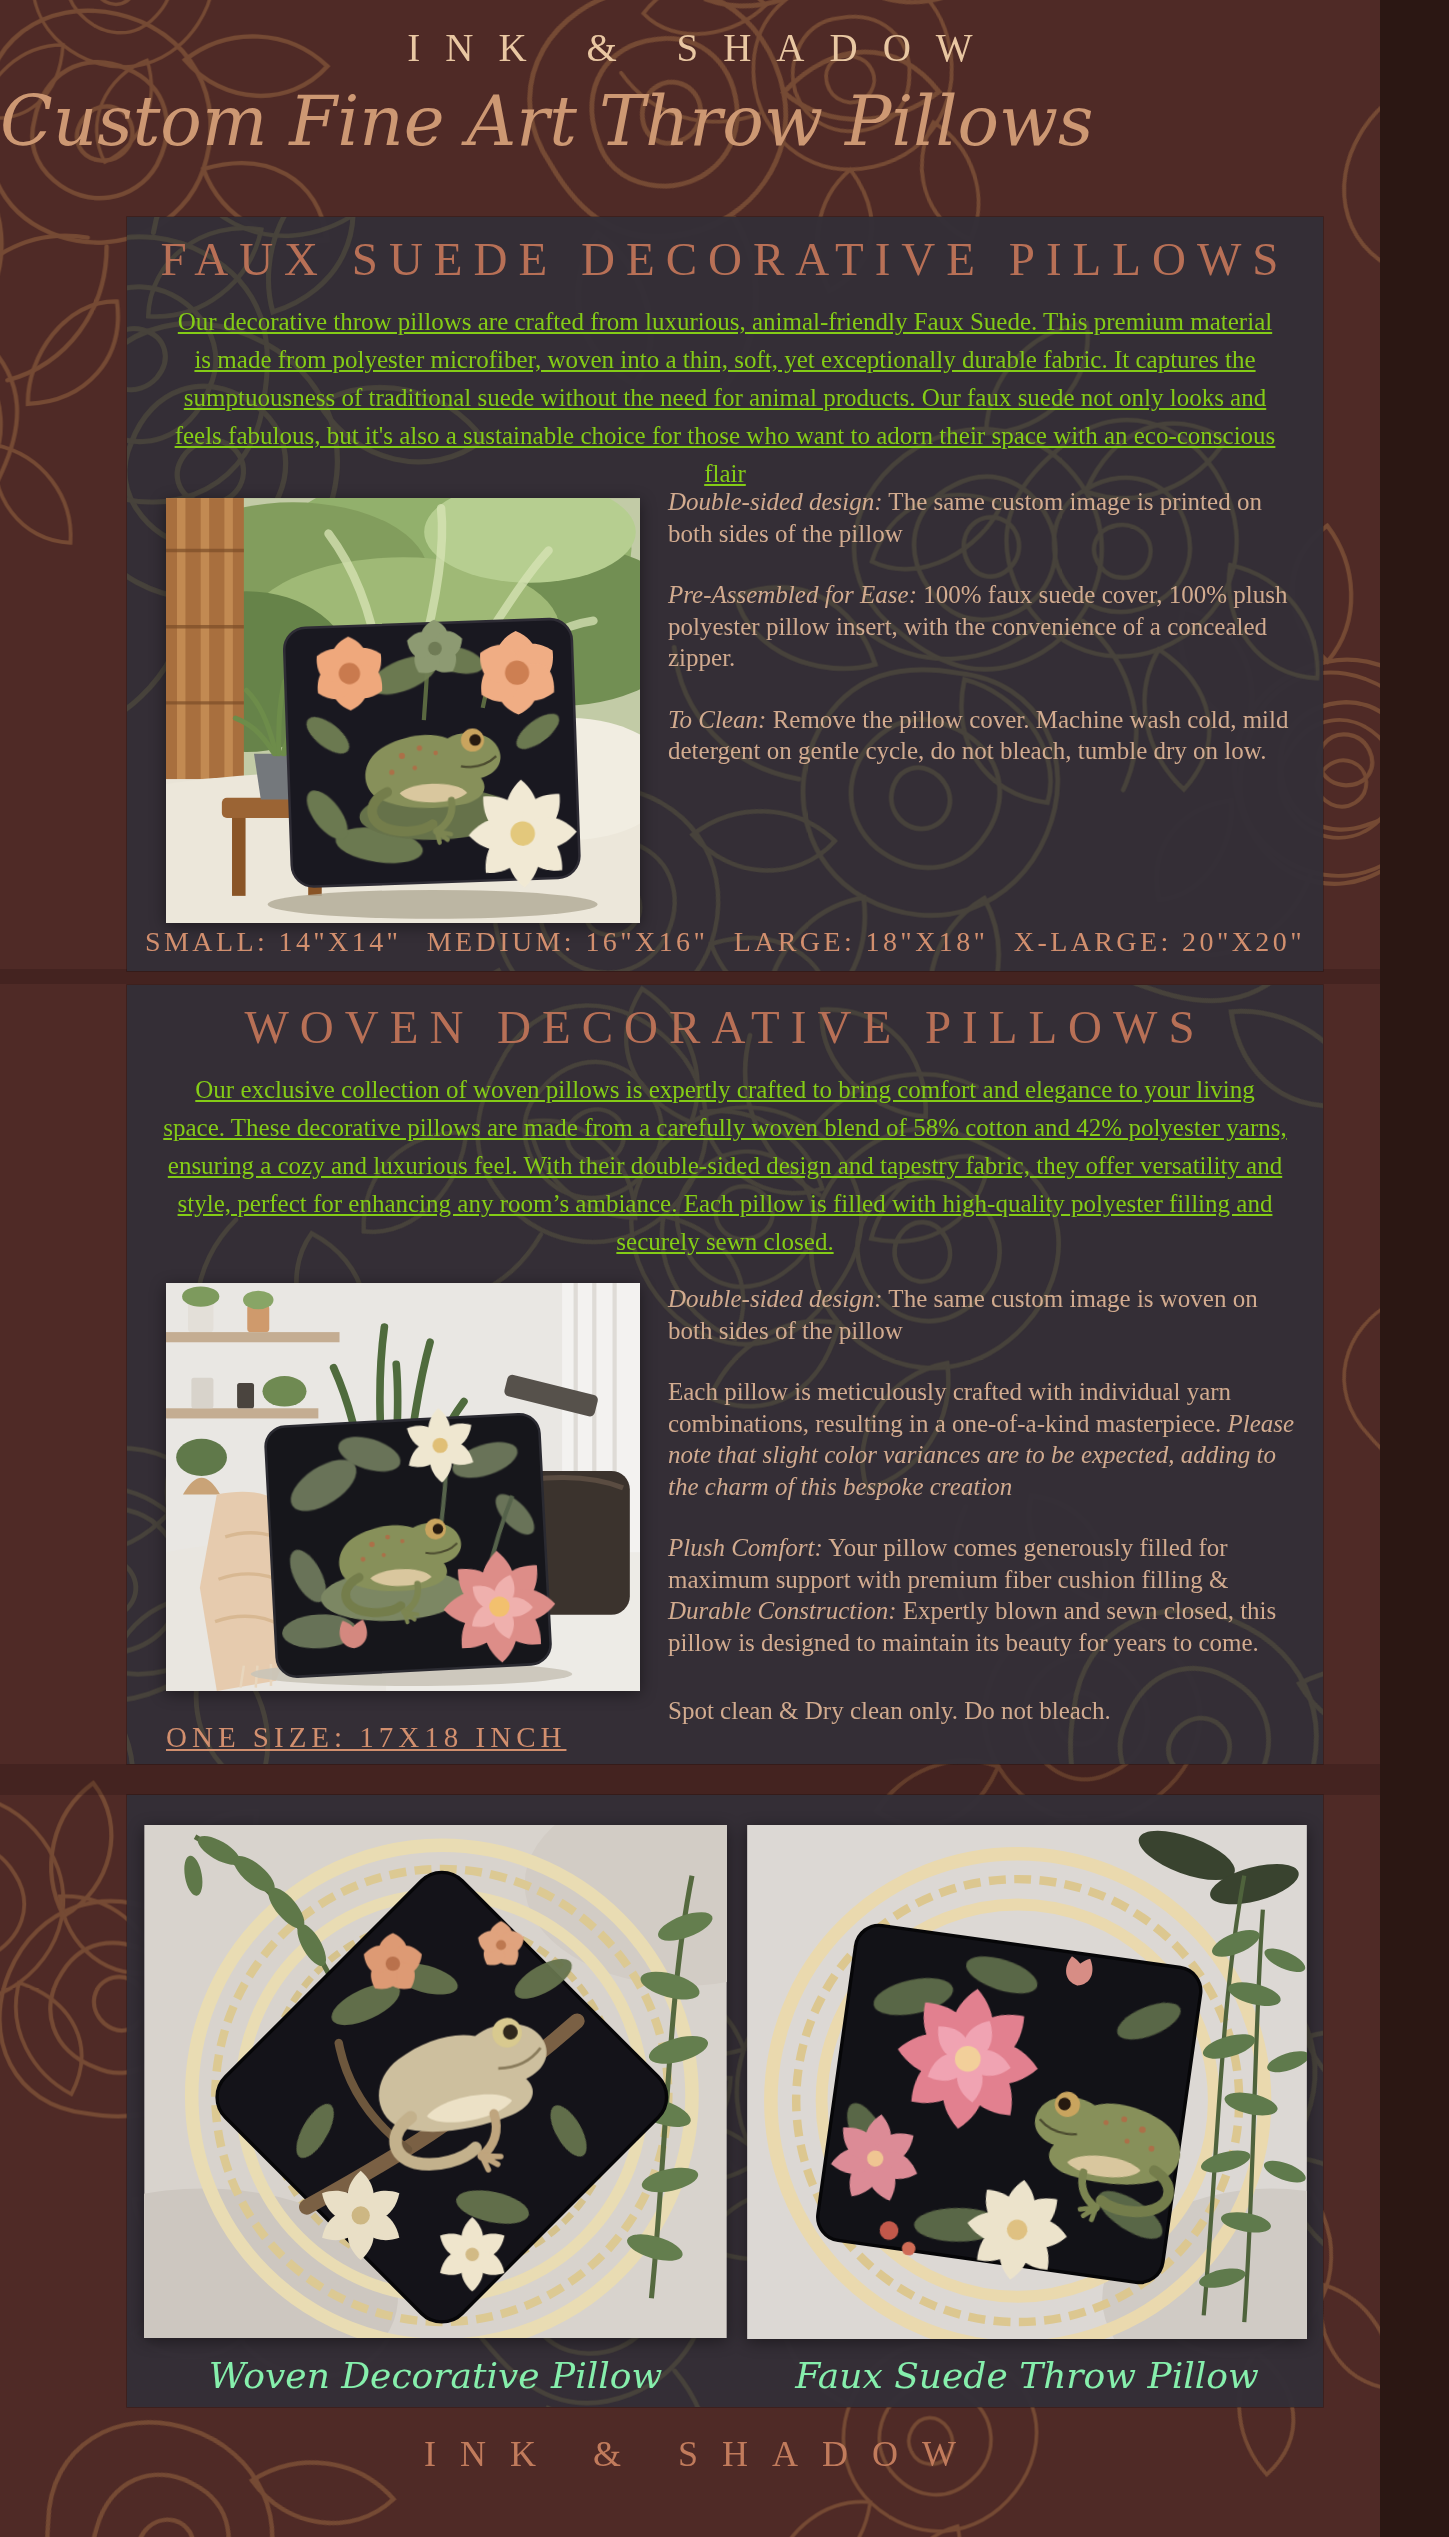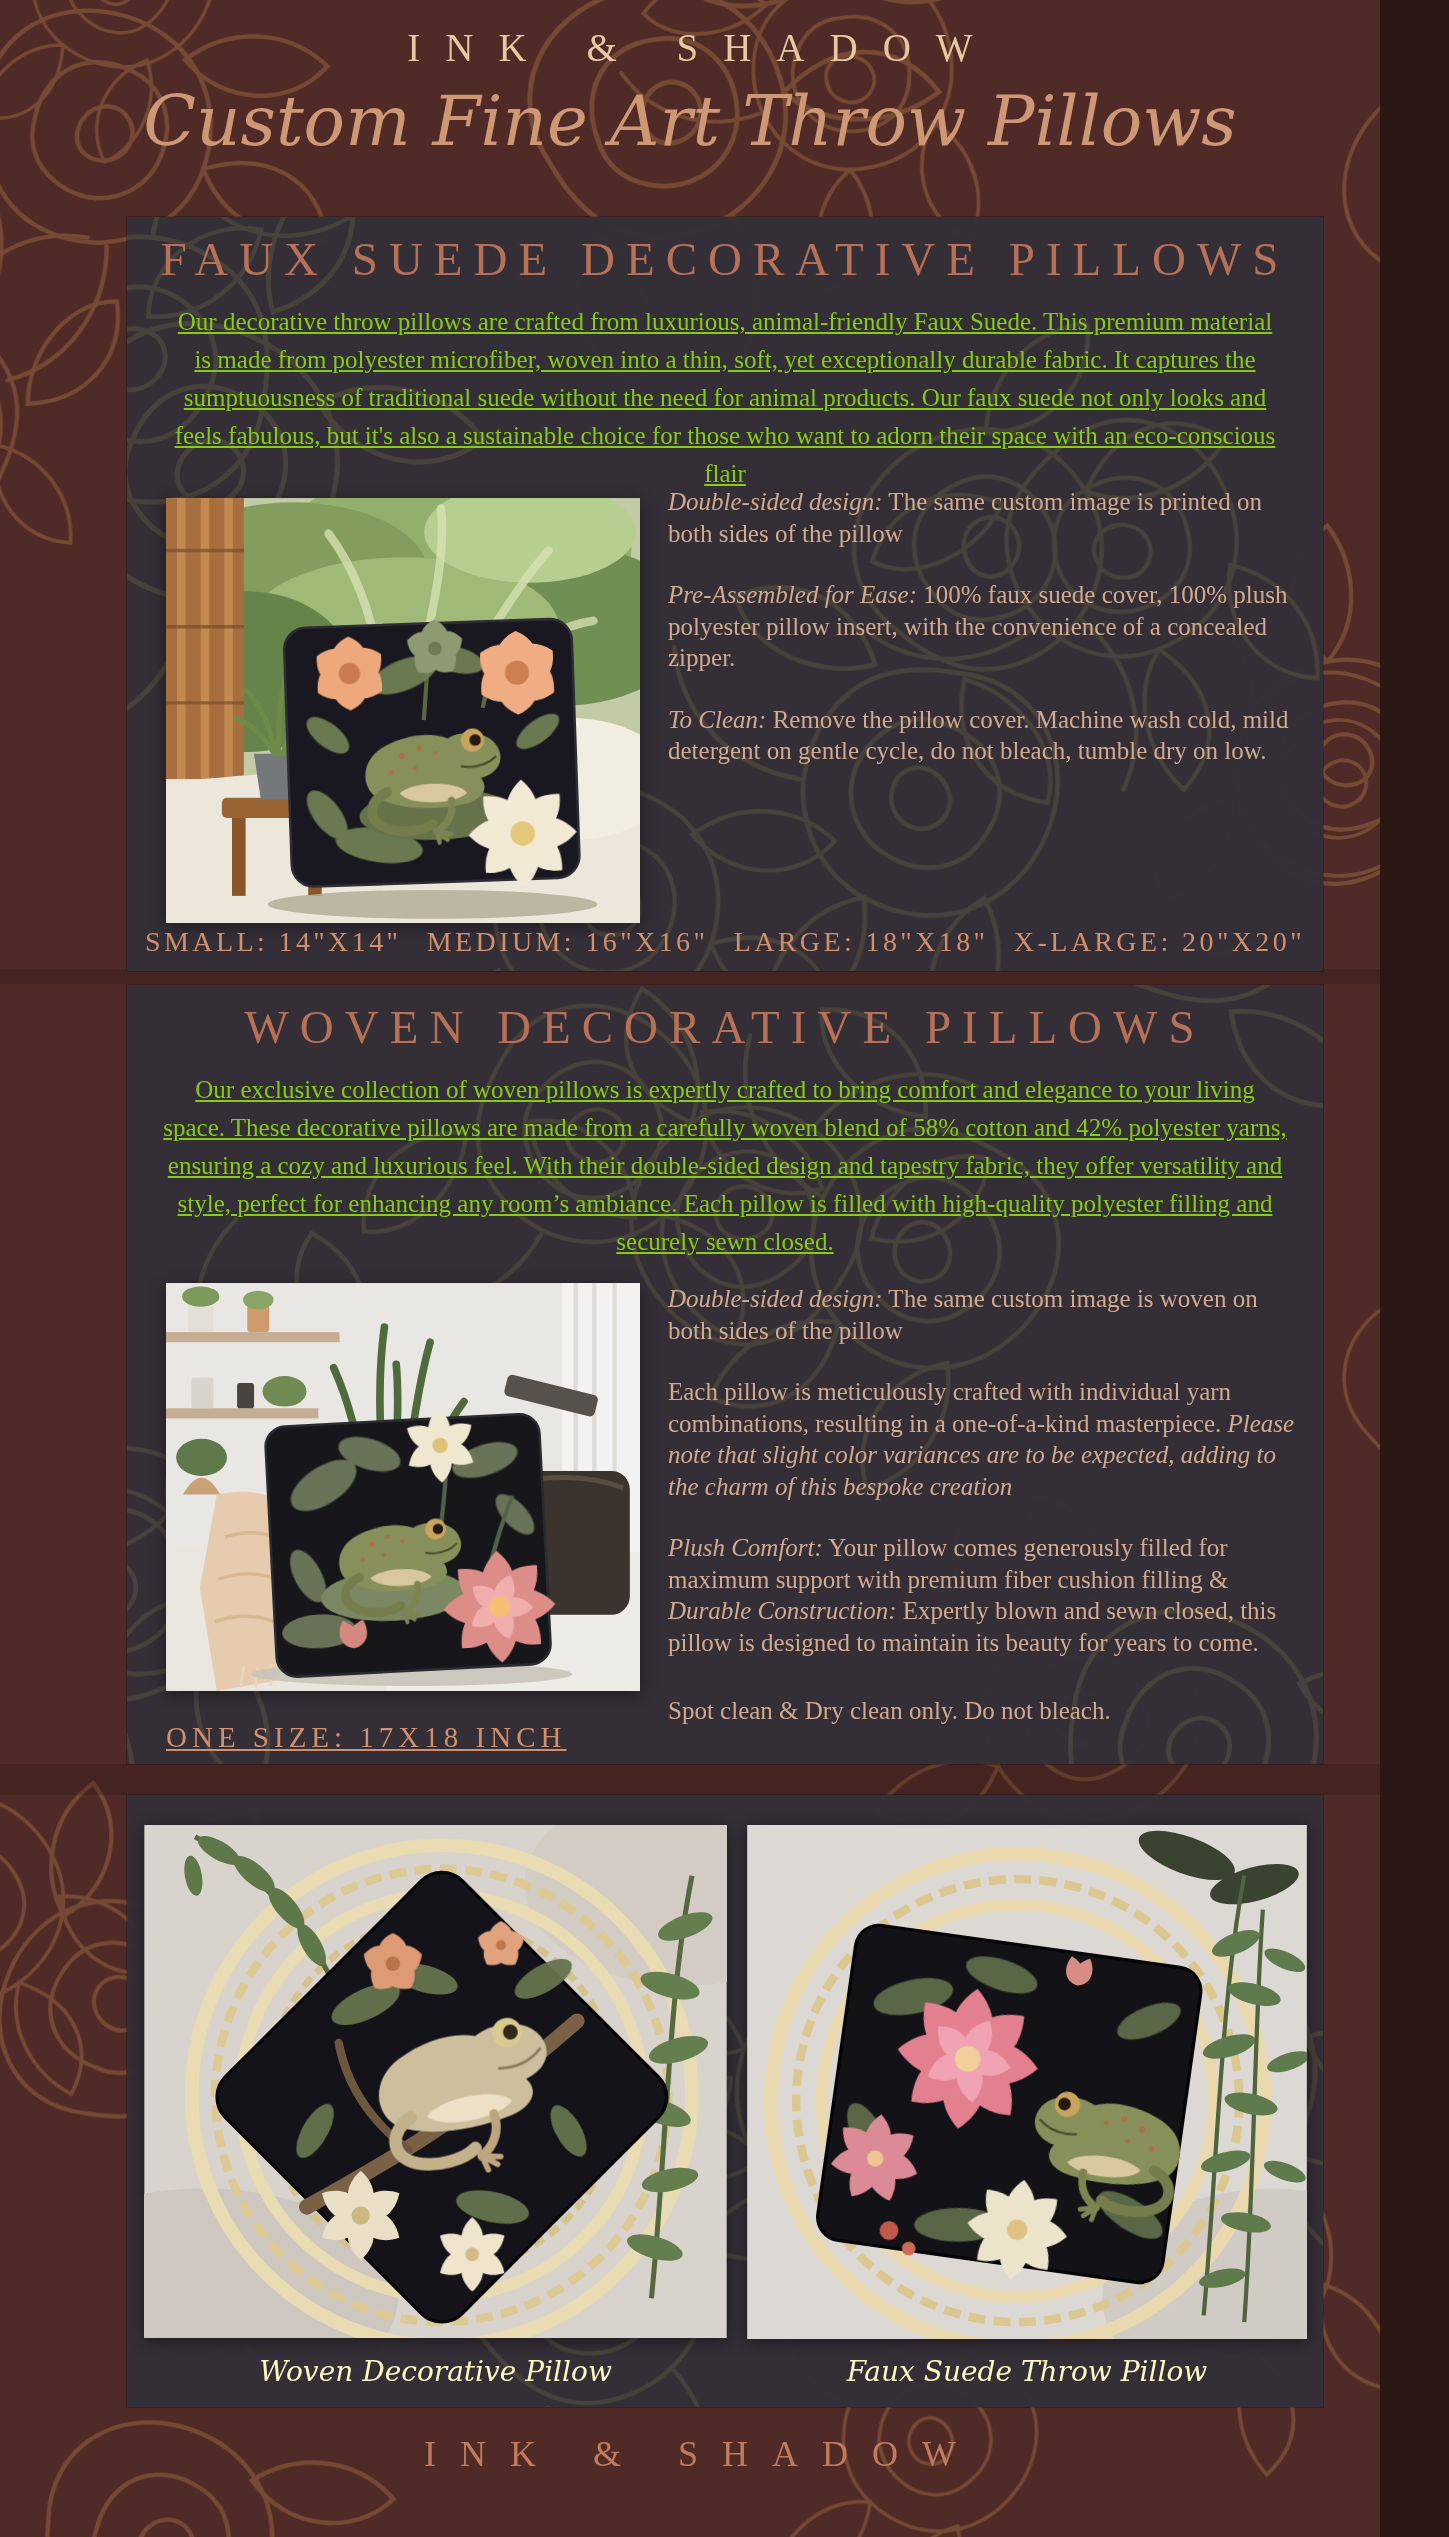--- a/index.html
+++ b/index.html
@@ -3,21 +3,21 @@
 <meta charset="utf-8">
 <style>
   html,body{margin:0;padding:0;background:#2b1713;}
   .page{position:relative;width:1380px;height:2538px;overflow:hidden;
         background:#4f2a26;font-family:"Liberation Serif",serif;}
   .bg-svg{position:absolute;left:0;top:0;z-index:0;}
 
   .brand{position:absolute;left:0;top:25px;width:100%;text-align:center;z-index:3;
          color:#e9c7a2;font-size:39px;letter-spacing:25px;padding-left:25px;box-sizing:border-box;
          font-family:"Liberation Serif",serif;font-weight:400;}
-  .subtitle{position:absolute;left:0;top:81px;width:100%;text-align:center;z-index:3;
+  .subtitle{position:absolute;left:0;top:81px;width:100%;text-align:left;z-index:3;
          color:#cd9873;font-size:69px;font-style:italic;font-family:"DejaVu Serif",serif;}
 
   .panel{position:absolute;left:127px;width:1196px;background:rgba(52,47,55,0.98);
          box-shadow:0 0 0 0.8px rgba(0,0,0,0.28);z-index:2;overflow:hidden;}
   .panel-pattern{position:absolute;left:0;top:0;z-index:0;}
   .panel > .content{position:relative;z-index:2;}
   #panel-faux{top:217px;height:754px;}
   #panel-woven{top:985px;height:779px;}
   #panel-gallery{top:1795px;height:612px;}
 
@@ -37,22 +37,22 @@
   #feat-woven{left:541px;top:298px;}
   .feat p{margin:0 0 30px 0;}
   .feat em{font-style:italic;margin-top:32px;}
 
   .sizes{position:absolute;left:0;top:709px;width:100%;text-align:center;
          color:#d28f6e;font-size:28px;letter-spacing:3.4px;}
   .sizes span{margin:0 12.7px;white-space:nowrap;}
   .size-one{position:absolute;left:39px;top:736px;width:474px;text-align:left;
          color:#d28f6e;font-size:29px;letter-spacing:5px;text-decoration:underline;}
 
-  .caption{position:absolute;top:560px;text-align:center;color:#fef9c3;
-           font-style:italic;font-size:28px;font-family:"DejaVu Serif",serif;}
+  .caption{position:absolute;top:560px;text-align:center;color:#86efac;
+           font-style:italic;font-size:36px;font-family:"DejaVu Serif",serif;}
   #caption-left{left:17px;width:583px;}
   #caption-right{left:620px;width:560px;}
 
   .divider{position:absolute;left:0;width:1450px;background:rgba(20,6,4,0.18);z-index:1;}
   #divider-1{top:969px;height:15px;}
   #divider-2{top:1764px;height:31px;}
 
   .footer-brand{position:absolute;left:0;top:2433px;width:100%;text-align:center;z-index:3;
           color:#c17b5c;font-size:36px;letter-spacing:24px;padding-left:24px;box-sizing:border-box;}
 </style>

